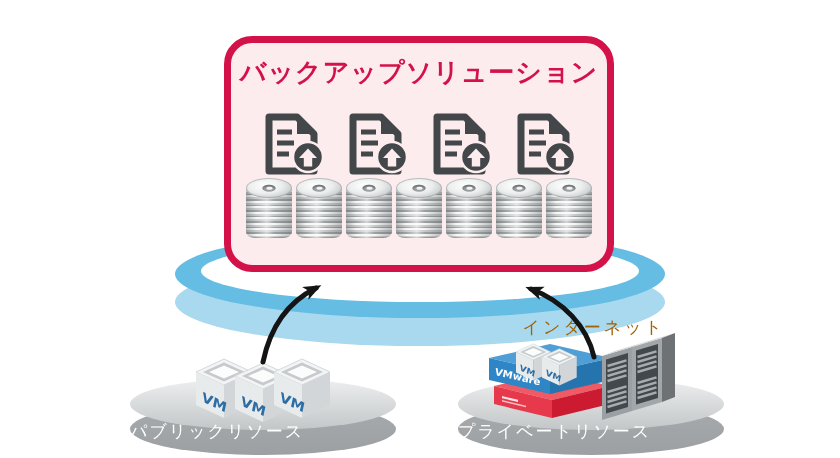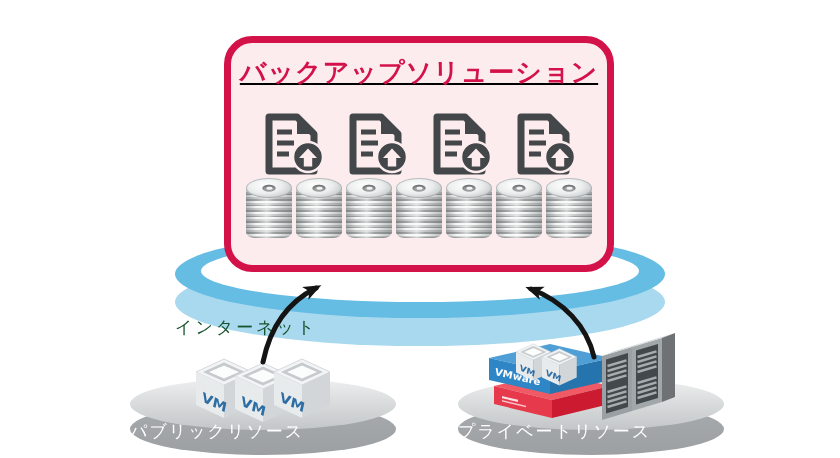--- a/index.html
+++ b/index.html
@@ -7,26 +7,26 @@
     position:relative;width:840px;height:458px;overflow:hidden;background:#fff;
     font-family:"DejaVu Sans","Liberation Sans",sans-serif;
   }
   
   .internet{position:absolute;left:175px;top:230px;width:490px;height:120px;z-index:1;}
   .internet-side{position:absolute;left:0;top:28px;width:490px;height:88px;border-radius:50%;
     background:var(--internet-side-blue,#a9d9ee);}
   .internet-top{position:absolute;left:0;top:0;width:490px;height:88px;border-radius:50%;
     background:var(--internet-top-blue,#66bde3);}
   .internet-inner{position:absolute;left:26px;top:10px;width:438px;height:62px;border-radius:50%;background:#fff;}
-  .internet-label{position:absolute;left:0;right:0;top:86px;text-align:left;color:#14532d;
+  .internet-label{position:absolute;left:0;right:0;top:86px;text-align:right;color:#a16207;
     font-size:17px;letter-spacing:3px;font-weight:500;}
   
   .backup-box{position:absolute;left:224px;top:36px;width:390px;height:236px;box-sizing:border-box;
     border:7px solid var(--accent-red,#d4124a);border-radius:28px;
-    background:var(--box-background,#fcecee);z-index:2;text-decoration:underline;}
+    background:var(--box-background,#fcecee);z-index:2;}
   .backup-title{margin-top:12px;text-align:center;font-size:26px;line-height:34px;font-weight:bold;
     letter-spacing:1px;color:var(--accent-red,#d4124a);}
   .doc-row{display:flex;justify-content:center;gap:10px;margin-top:22px;}
   .disk-row{display:flex;justify-content:center;gap:4px;margin-top:1px;}
   
   .disk{position:relative;width:46px;height:62px;flex:0 0 auto;}
   .disk-body,.disk-shade{position:absolute;left:0;right:0;top:10px;bottom:2px;
     border-radius:4px 4px 9px 9px / 3px 3px 6px 6px;}
   .disk-body{background:repeating-linear-gradient(to bottom,#9ea1a2 0 1.5px,#f5f6f6 1.5px 3.5px,#c7caca 3.5px 5.5px);}
   .disk-shade{background:linear-gradient(to right,rgba(80,85,88,.38),rgba(255,255,255,0) 22%,

